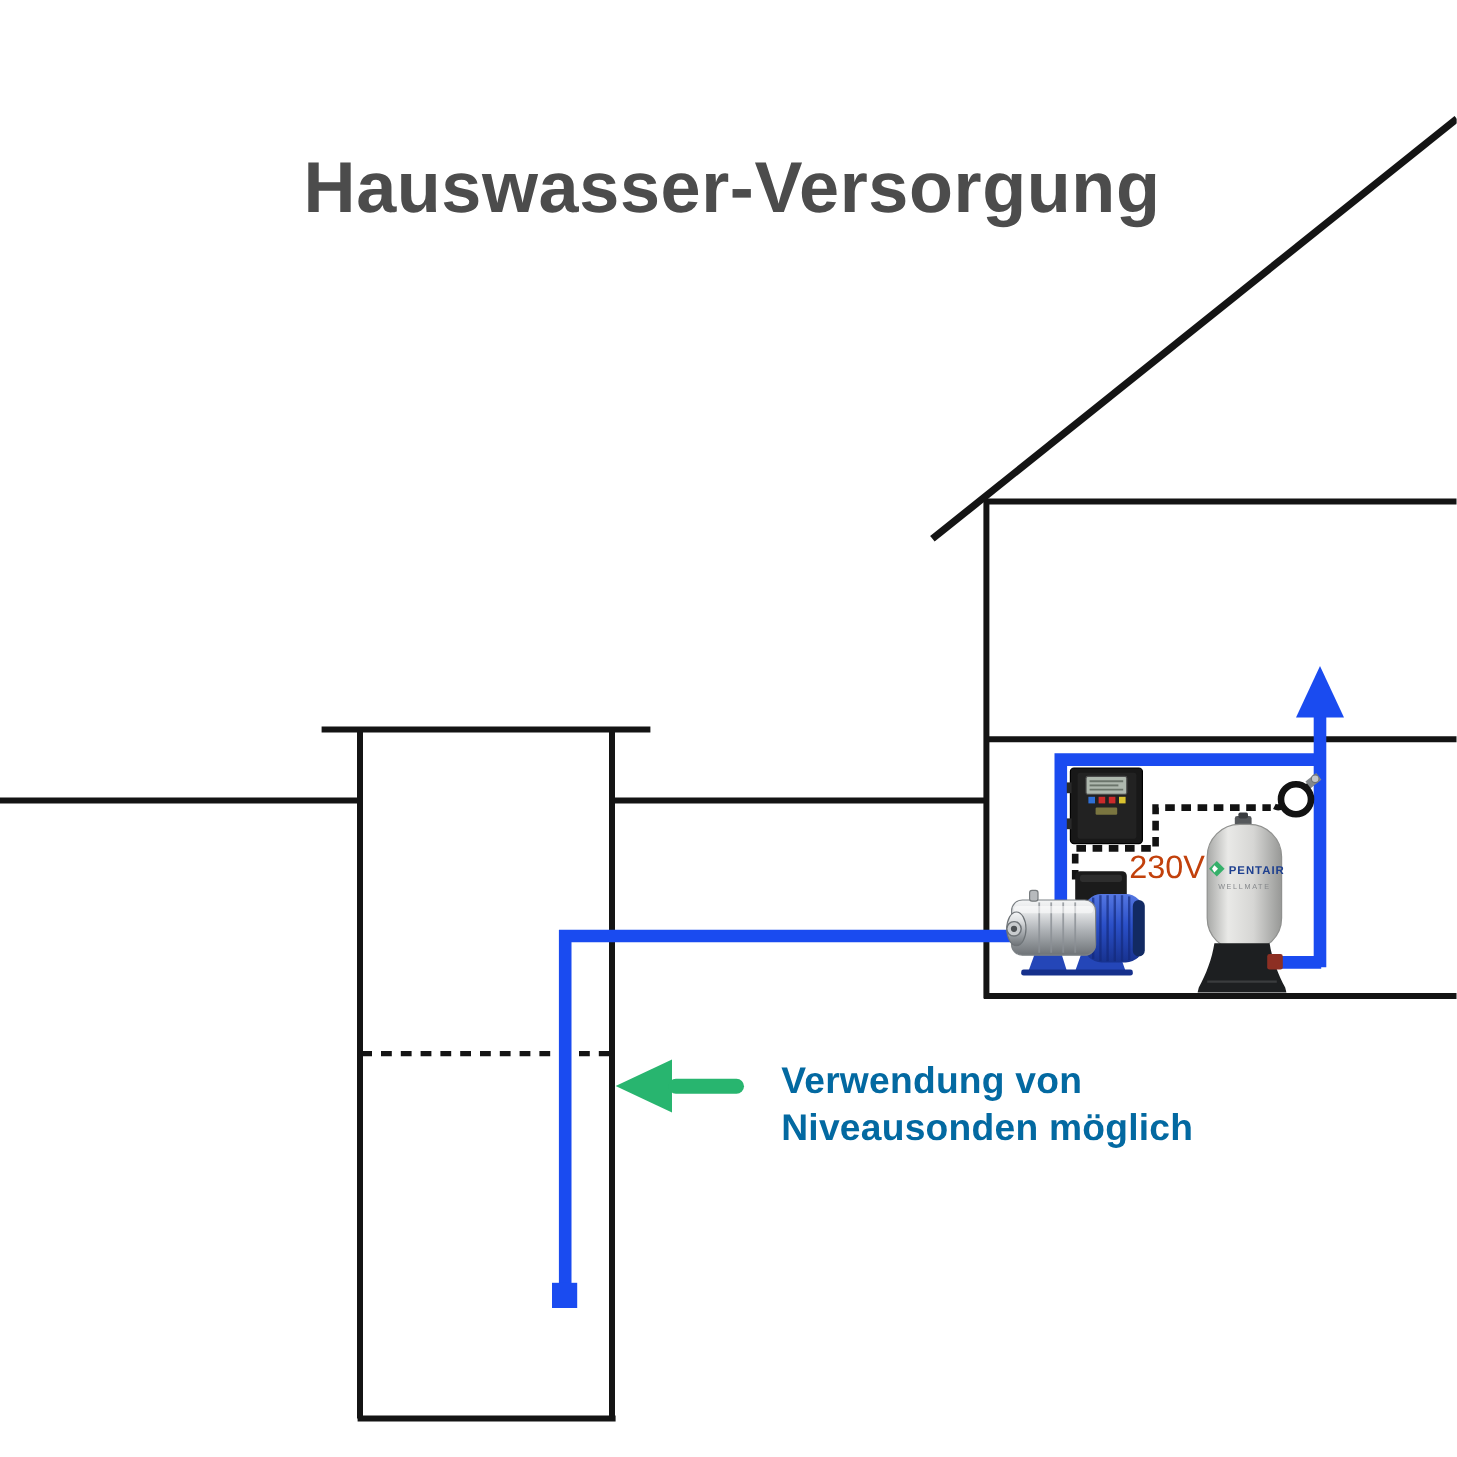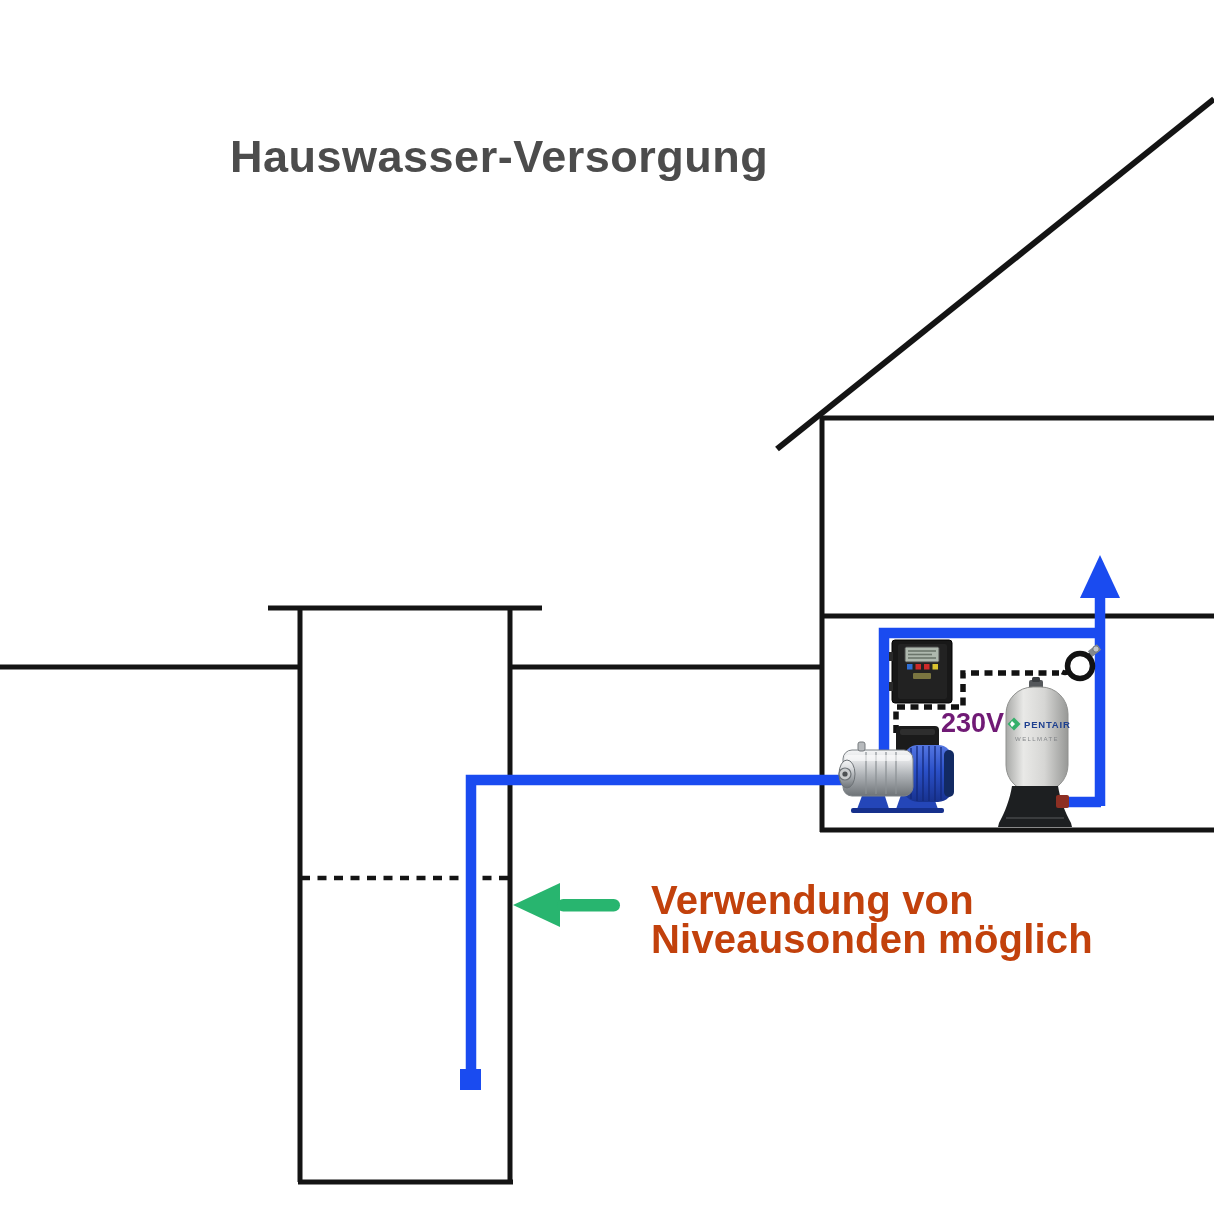--- a/index.html
+++ b/index.html
@@ -1,23 +1,23 @@
 <!DOCTYPE html>
 <html><head>
 <meta charset="utf-8">
 <style>
   html,body{margin:0;padding:0;background:#ffffff;}
   .canvas{position:relative;width:1214px;height:1214px;background:#ffffff;overflow:hidden;
           font-family:"Liberation Sans",sans-serif;}
   .canvas > svg{position:absolute;left:0;top:0;width:1214px;height:1214px;}
   .txt{position:absolute;z-index:5;white-space:nowrap;}
-  .title{left:230px;top:128px;width:760px;
-         font-size:45px;line-height:57px;font-weight:700;color:#4c4c4c;letter-spacing:.5px;}
-  .voltage{left:941px;top:708px;font-size:27px;font-weight:700;color:#701a75;}
-  .annotation{left:651px;top:881px;font-size:40px;line-height:39px;font-weight:700;color:#c2410c;letter-spacing:.2px;}
+  .title{left:230px;top:128px;width:760px;text-align:center;
+         font-size:60px;line-height:57px;font-weight:700;color:#4c4c4c;letter-spacing:.5px;}
+  .voltage{left:941px;top:708px;font-size:27px;font-weight:400;color:#c2410c;}
+  .annotation{left:651px;top:881px;font-size:31px;line-height:39px;font-weight:700;color:#0369a1;letter-spacing:.2px;}
 </style>
 </head>
 <body>
 
 <div class="canvas">
 
   <svg viewBox="0 0 1214 1214">
     <defs>
       <linearGradient id="steel" x1="0" y1="0" x2="0" y2="1">
         <stop offset="0" stop-color="#f4f5f6"></stop>

